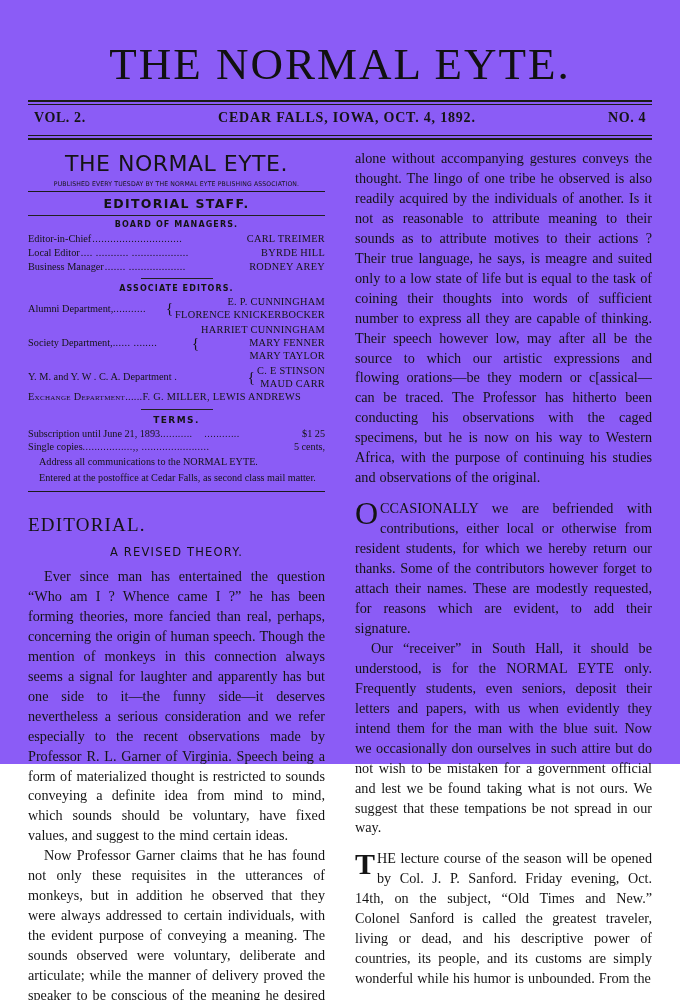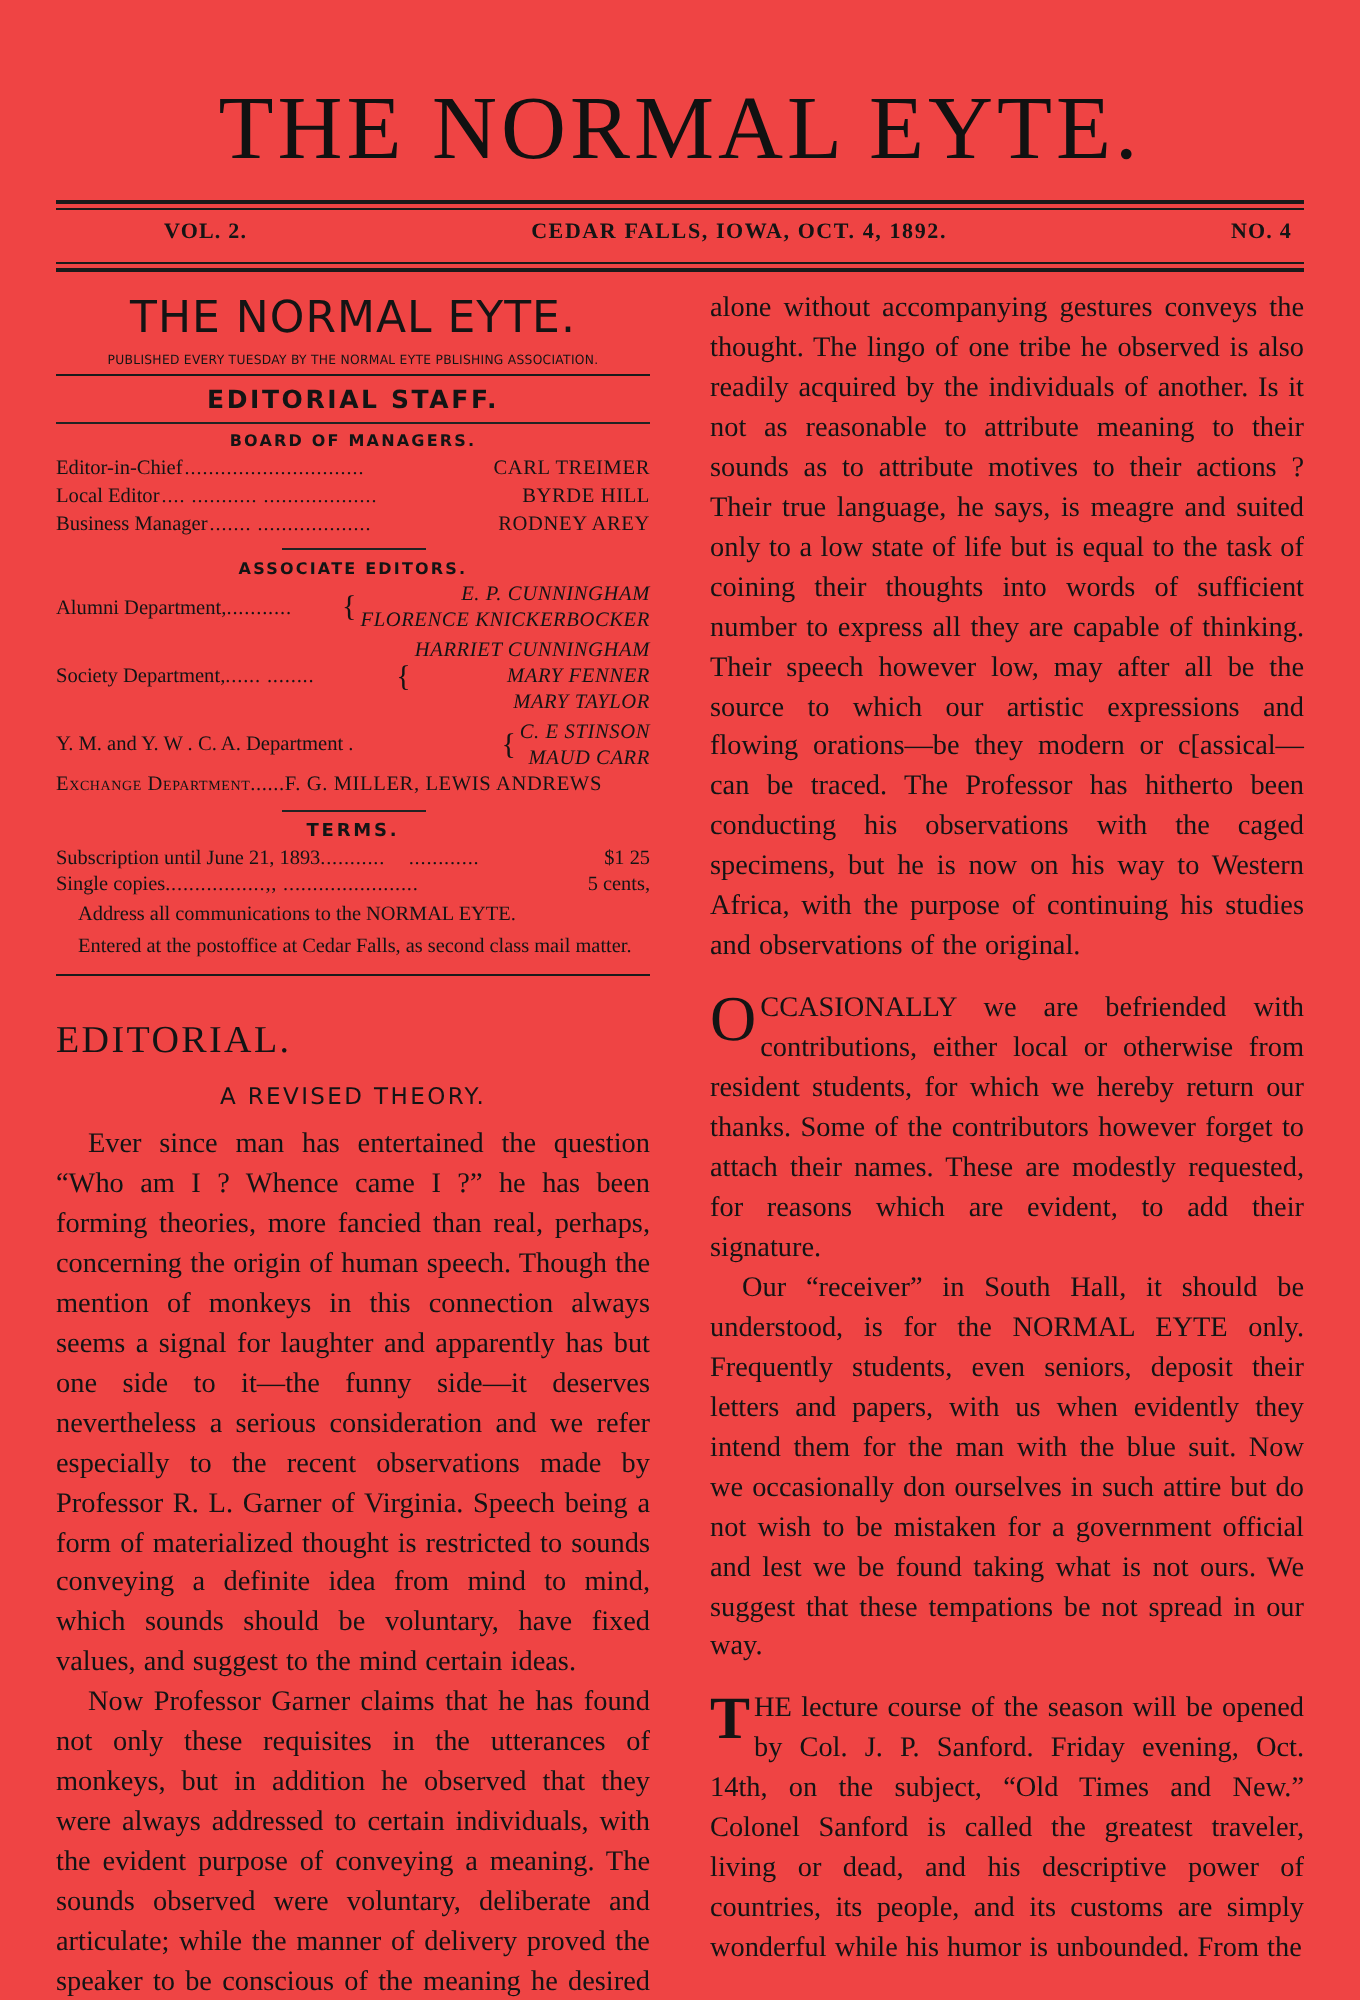--- a/index.html
+++ b/index.html
@@ -11,24 +11,24 @@
   body {
     width: 680px;
     height: 1000px;
     overflow: hidden;
     font-family: "Liberation Serif", "DejaVu Serif", serif;
     color: #141414;
   }
   .page {
     position: relative;
     width: 680px;
-    height: 1000px;
+    height: 764px;
     box-sizing: border-box;
     padding: 0 28px;
-    background: #ef4444;
+    background: #8b5cf6;
   }
 
   
   .masthead-title {
     text-align: center;
     font-family: "Liberation Serif", "DejaVu Serif", serif;
     font-size: 45px;
     letter-spacing: 2px;
     font-weight: 400;
     padding-top: 42px;
@@ -46,24 +46,23 @@
     border-bottom: 2.6px solid #1a1a1a;
     height: 2px;
     margin-top: 4px;
   }
   .issue-line {
     display: flex;
     justify-content: space-between;
     align-items: baseline;
     font-family: "Liberation Serif", "DejaVu Serif", serif;
     font-weight: bold;
-    font-size: 11px;
+    font-size: 14px;
     letter-spacing: 0.6px;
     padding: 5px 6px 5px 6px;
-    margin-left: 48px;
   }
   .issue-center { letter-spacing: 0.8px; }
 
   
   .columns {
     display: flex;
     margin-top: 9px;
     height: 860px;
   }
   .col {
@@ -159,21 +158,20 @@
     font-size: 15px;
     padding: 0 2px;
     line-height: 1;
   }
   .assoc-names { flex: 0 0 auto; text-align: right; }
   .assoc-names div {
     font-variant: small-caps;
     letter-spacing: 0.3px;
     line-height: 1.22;
     white-space: nowrap;
-    font-style: italic;
   }
   .exch-row {
     font-size: 10.3px;
     line-height: 1.3;
     white-space: nowrap;
   }
 
   .terms-row {
     display: flex;
     align-items: baseline;

